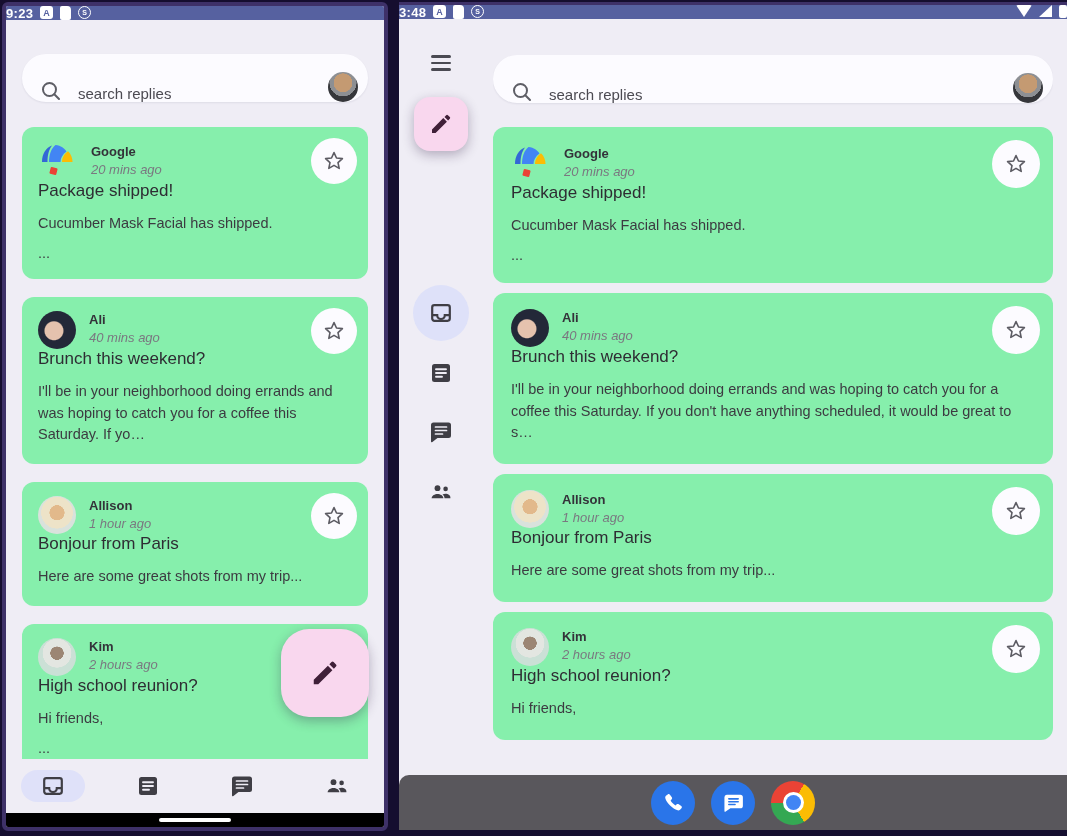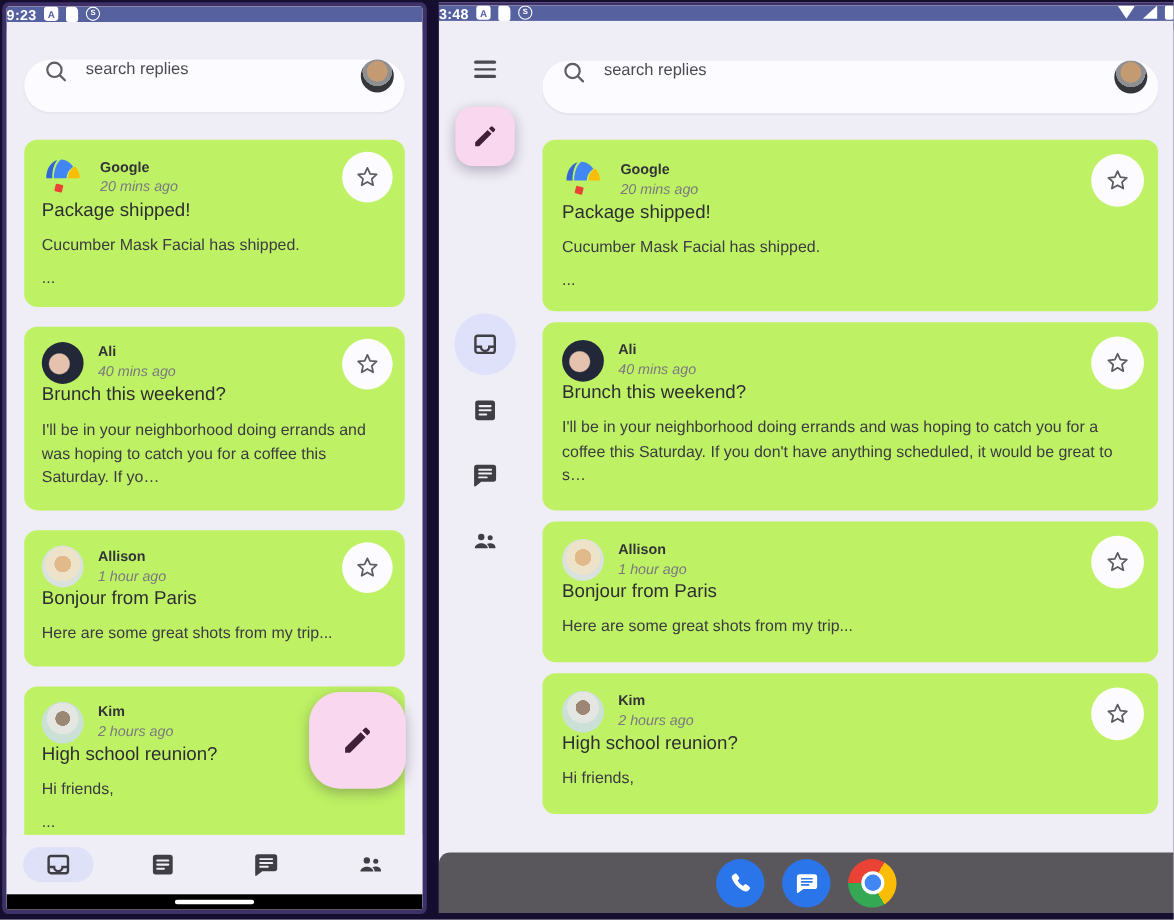--- a/index.html
+++ b/index.html
@@ -41,32 +41,32 @@
     display:flex; align-items:center; justify-content:center;
   }
   .sb-wifi { width:0; height:0; border-left:8px solid transparent; border-right:8px solid transparent; border-top:12px solid #fff; border-radius:2px; }
   .sb-signal { width:0; height:0; border-left:13px solid transparent; border-bottom:12px solid #fff; }
   .sb-batt { width:8px; height:13px; background:#fff; border-radius:2px; position:relative; }
   .sb-batt:before { content:""; position:absolute; top:-2px; left:2px; width:4px; height:2px; background:#fff; border-radius:1px 1px 0 0; }
 
   
   .searchbar {
     background:#FCFBFF; border-radius:26px; height:48px;
-    display:flex; align-items:flex-start; padding:0 10px 0 18px;
+    display:flex; align-items:flex-end; padding:0 10px 0 18px;
     box-shadow:0 1px 2px rgba(30,30,60,.08);
   }
   .searchbar .hint { color:#4C4A52; font-size:15px; margin-left:16px; }
   .searchbar .spacer { flex:1; }
   .avatar { border-radius:50%; display:inline-block; flex:none; }
   .av-account { width:30px; height:30px; background:radial-gradient(circle at 50% 36%, #C49A72 0 38%, #8D8F93 39% 55%, #35363A 56%); }
 
   
   .cards { display:flex; flex-direction:column; gap:18px; }
   .card {
-    background:#bef264; border-radius:12px; position:relative;
+    background:#86efac; border-radius:12px; position:relative;
     padding:14px 16px 18px 16px;
   }
   .card-header { display:flex; align-items:center; gap:13px; padding-right:56px; }
   .sender-avatar { width:38px; height:38px; }
   .av-ali     { background:radial-gradient(circle at 42% 52%, #E5C2AE 0 30%, #232838 34%); }
   .av-allison { background:radial-gradient(circle at 50% 44%, #E2B98B 0 26%, #EDE3C8 27% 55%, #D9E2DC 56% 78%, #27355C 79%); }
   .av-kim     { background:radial-gradient(circle at 50% 40%, #9C8674 0 22%, #E3E6E1 23% 48%, #CBE0D6 49%); }
   .glogo { width:40px; height:40px; flex:none; }
   .sender-block { line-height:1.3; }
   .sender { font-size:13px; font-weight:bold; color:#333239; }

